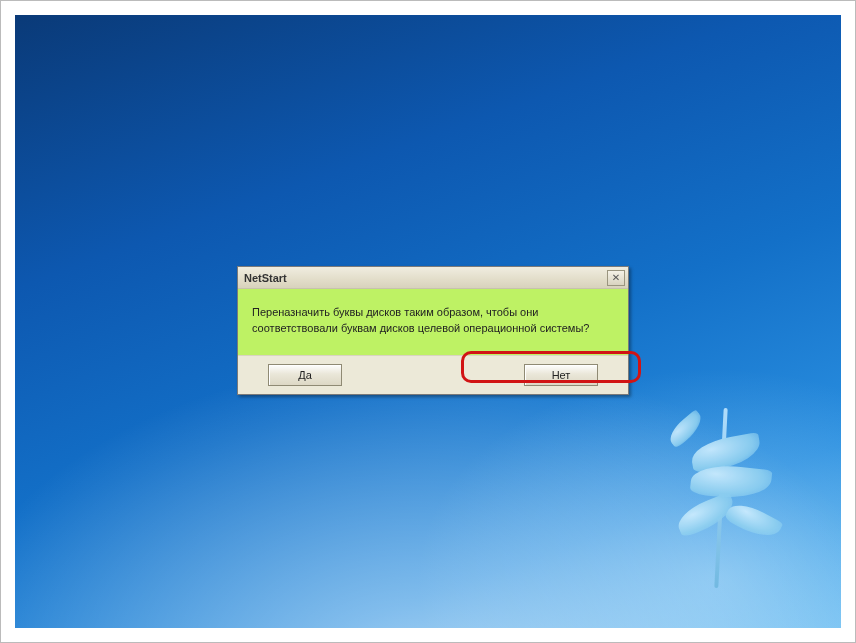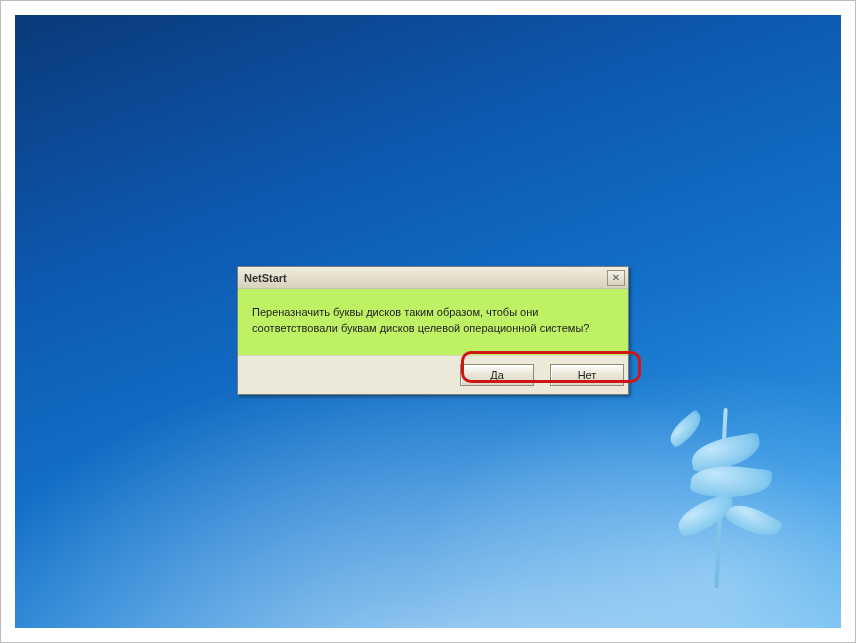--- a/index.html
+++ b/index.html
@@ -88,23 +88,23 @@
     font-size: 11px;
     color: #222;
     line-height: 1.45;
     border-bottom: 1px solid #d9d4c0;
   }
   .dialog-footer {
     background: #ece9d8;
     height: 38px;
     display: flex;
     align-items: center;
-    justify-content: flex-end;
-    padding: 0 4px;
-    gap: 16px;
+    justify-content: space-between;
+    padding: 0 30px;
+    gap: 10px;
   }
   .win-btn {
     width: 74px;
     height: 22px;
     font-size: 11px;
     background: linear-gradient(#fefefe, #eae7d9 45%, #ddd8c5);
     border: 1px solid #8f8a74;
     box-shadow: inset 1px 1px 0 #fff;
     cursor: default;
     color:#222;

